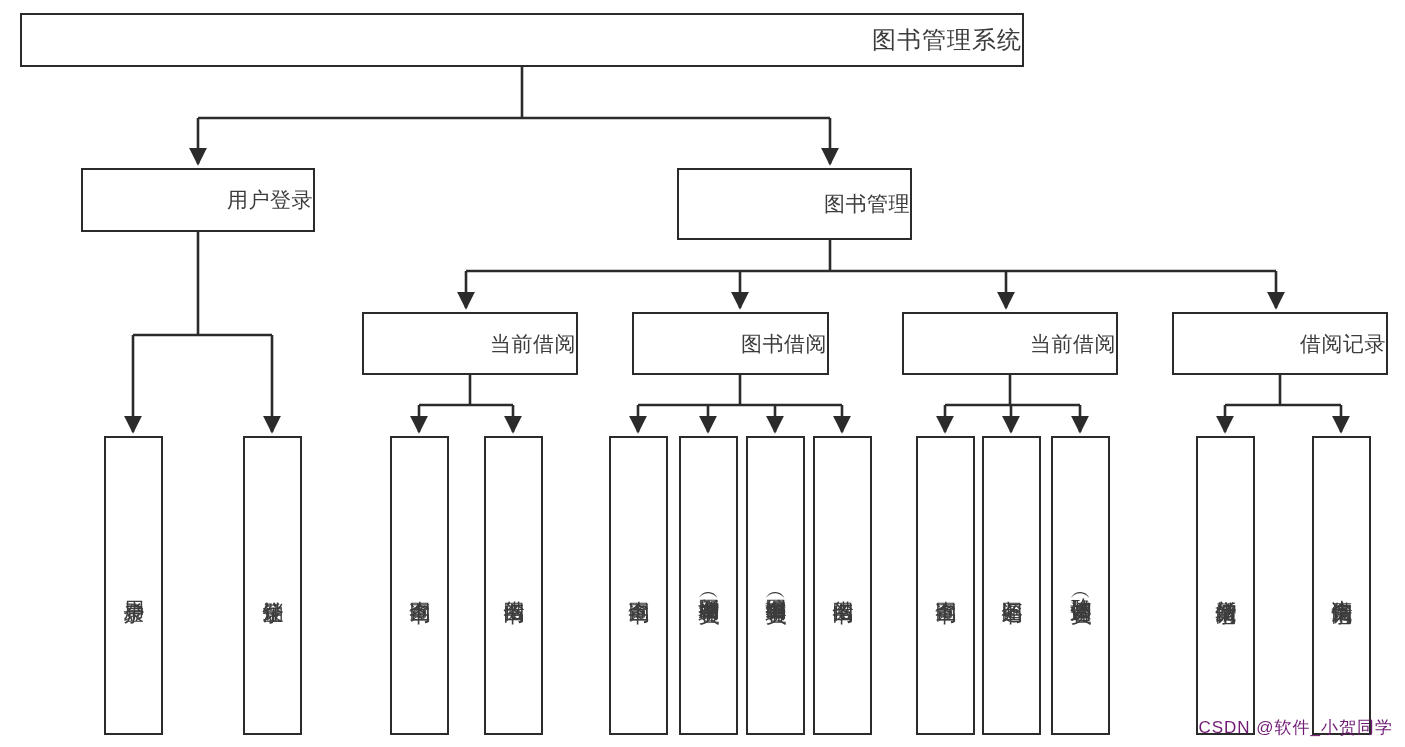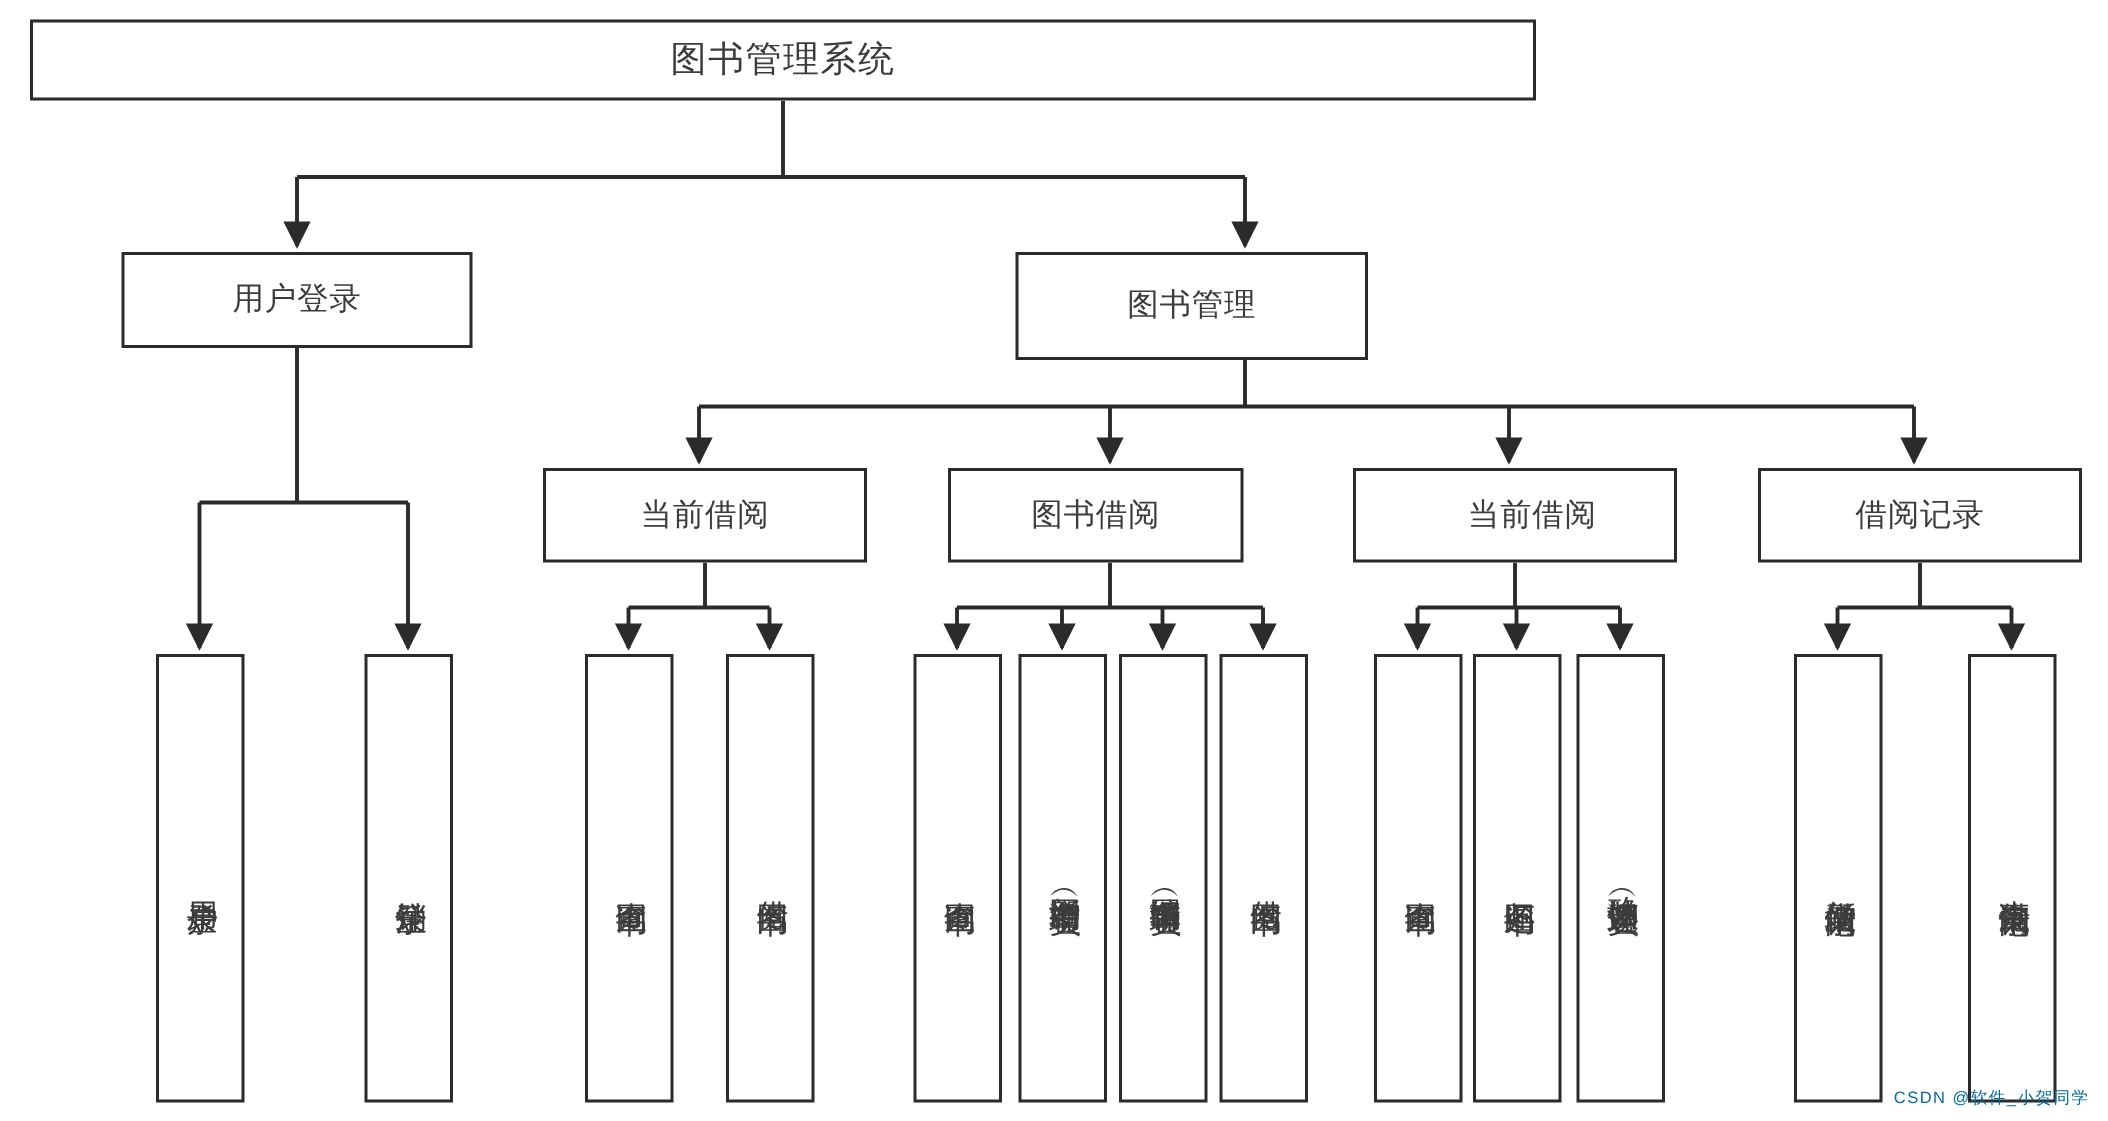--- a/index.html
+++ b/index.html
@@ -35,20 +35,21 @@
     align-items: center;
     justify-content: center;
     color: #3c3c3c;
     z-index: 2;
   }
   .node-h {
     font-size: 21px;
     line-height: 1.2;
     letter-spacing: 0.5px;
     white-space: nowrap;
+    justify-content: flex-end;
   }
   .node-title {
     font-size: 24px;
     letter-spacing: 1px;
   }
   .node-v {
     writing-mode: vertical-rl;
     text-orientation: upright;
     font-size: 21px;
     line-height: 1.28;
@@ -58,22 +59,22 @@
   }
   .node-v .vtext {
     writing-mode: vertical-rl;
     text-orientation: upright;
     display: block;
   }
   #watermark {
     position: absolute;
     right: 12px;
     bottom: 8px;
-    font-size: 11px;
-    color: #0369a1;
+    font-size: 17px;
+    color: #701a75;
     letter-spacing: 1px;
     white-space: nowrap;
     z-index: 3;
   }
 </style>
 </head>
 <body>
 
 <div id="diagram-root">
 

